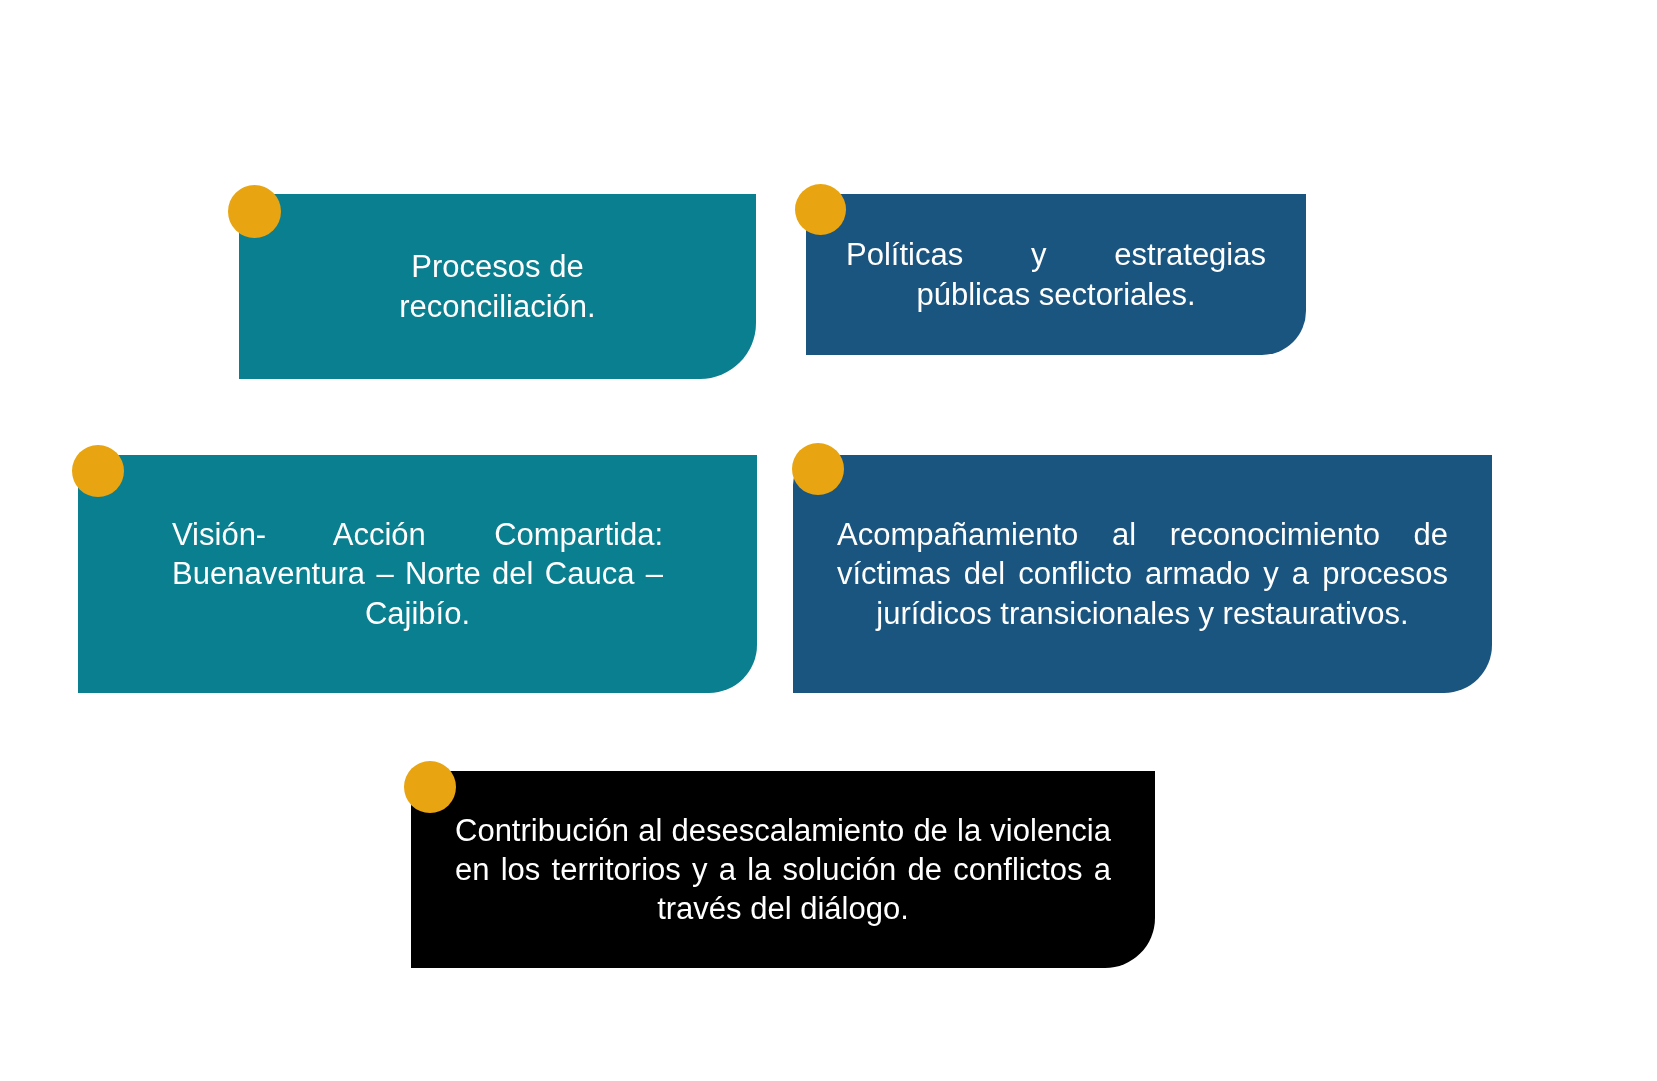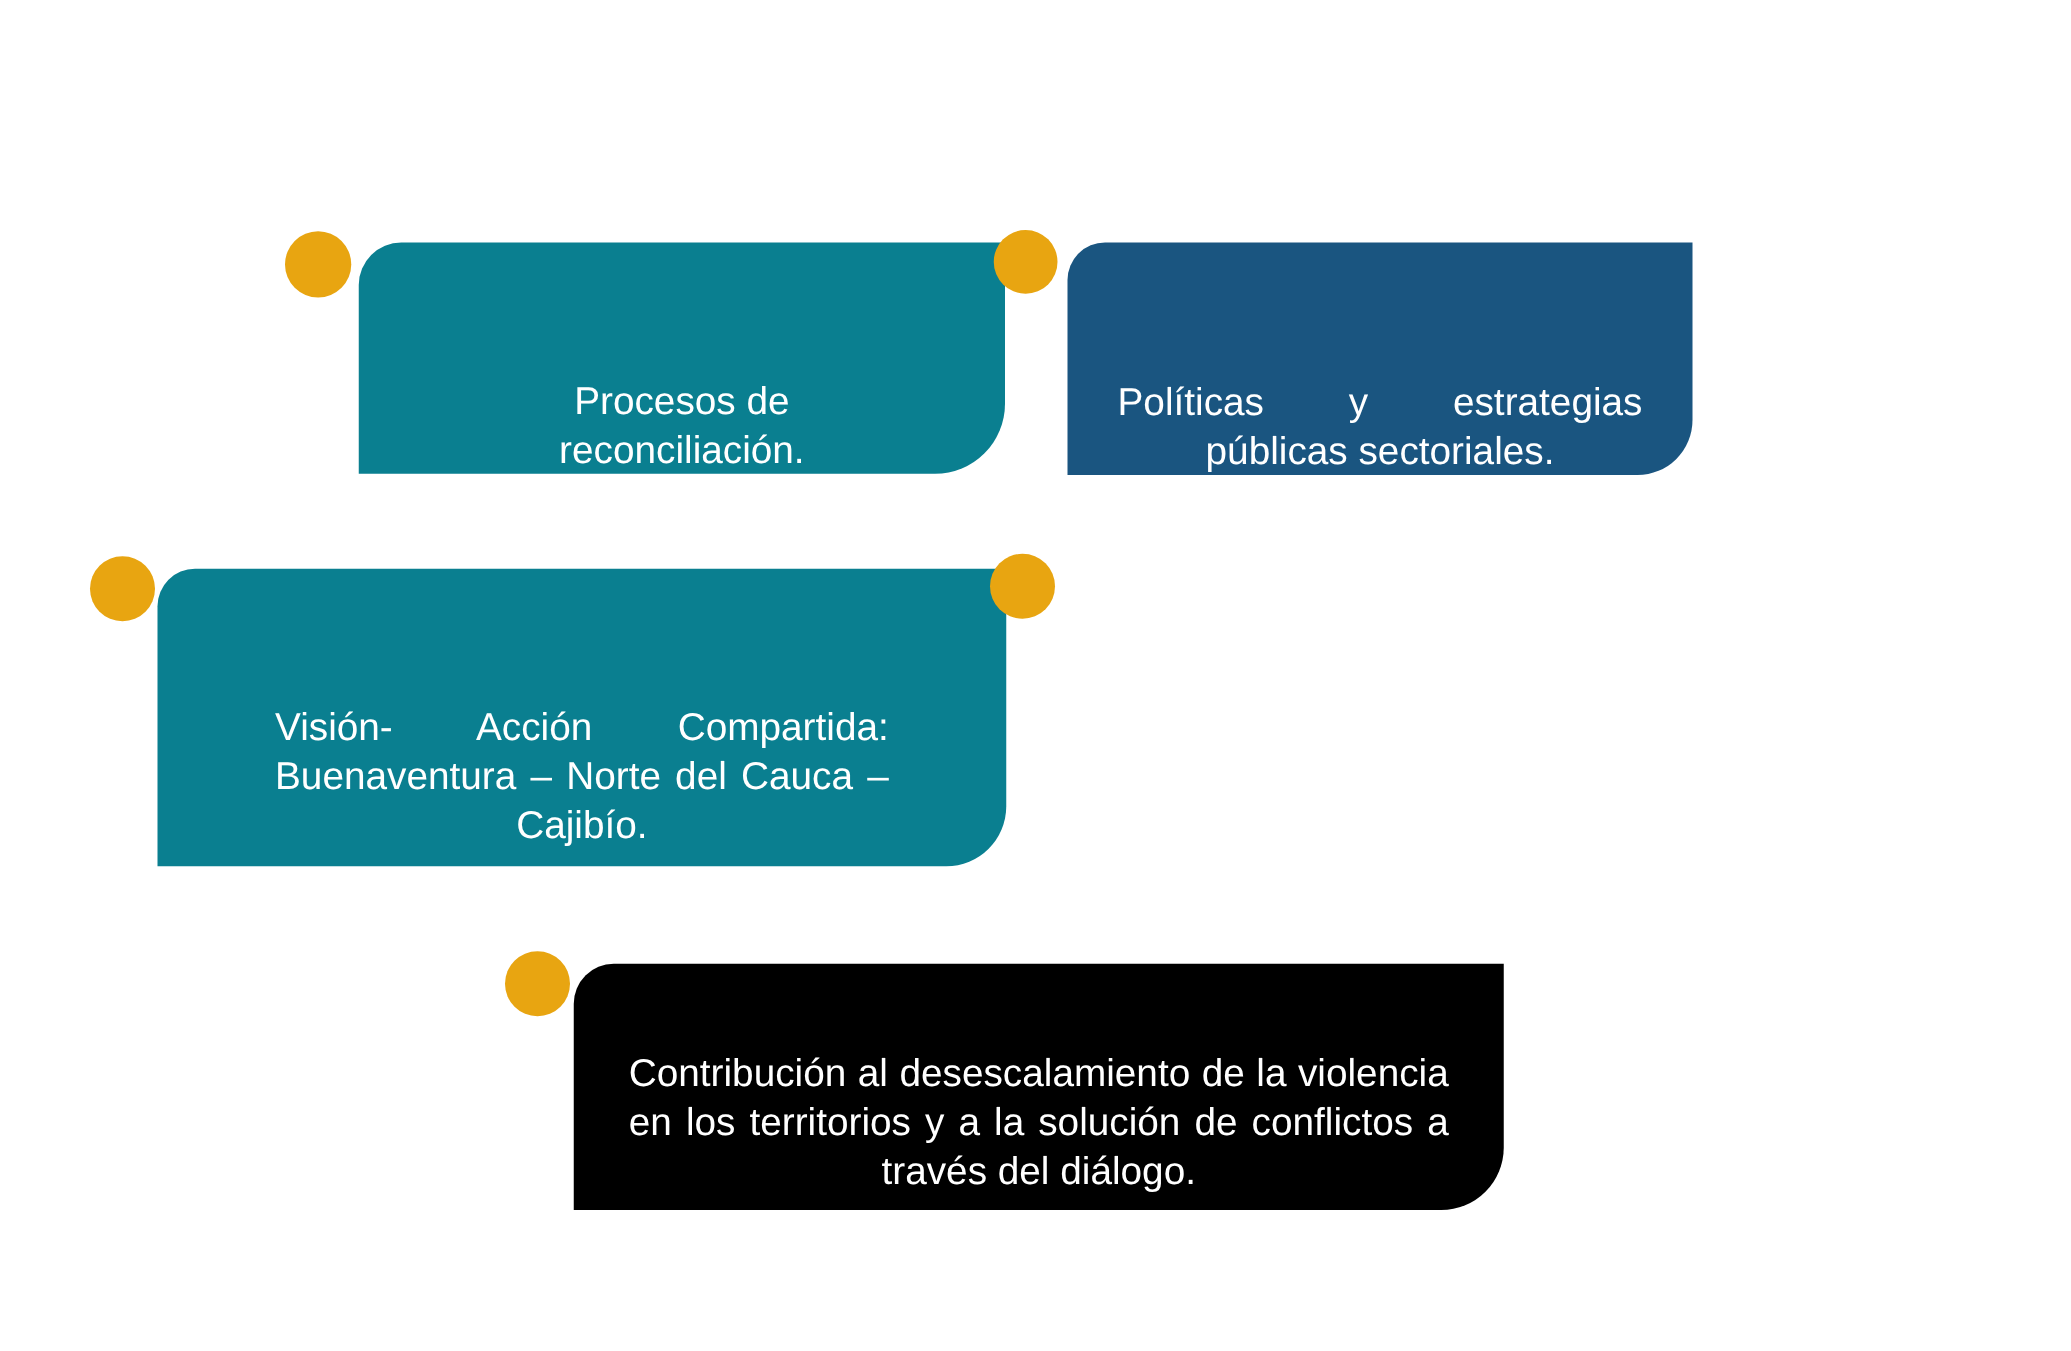--- a/index.html
+++ b/index.html
@@ -33,23 +33,22 @@
     letter-spacing: 0.3px;
     color: #2b2460;
     font-family: "Liberation Sans", sans-serif;
   }
 
   .card {
     position: absolute;
     box-sizing: border-box;
     color: #ffffff;
     display: flex;
-    align-items: flex-end;
+    align-items: center;
     justify-content: center;
-    margin-left: 48px;
   }
 
   .card-body {
     width: 100%;
     font-size: 31px;
     line-height: 1.26;
     color: #ffffff;
     text-align: justify;
     text-align-last: center;
     font-family: "Liberation Sans", sans-serif;
@@ -74,21 +73,21 @@
     border-radius: 34px 0 56px 0;
     padding: 0 44px;
   }
   .dot-1 { left: 228px; top: 185px; width: 53px; height: 53px; }
 
   
   .card-2 {
     left: 806px;
     top: 194px;
     width: 500px;
-    height: 186px;
+    height: 161px;
     background: #1a5580;
     border-radius: 30px 0 44px 0;
     padding: 0 40px;
   }
   .dot-2 { left: 795px; top: 184px; width: 51px; height: 51px; }
 
   
   .card-3 {
     left: 78px;
     top: 455px;
@@ -140,19 +139,22 @@
   <div class="card card-2">
     <div class="card-body">Políticas y estrategias públicas sectoriales.</div>
   </div>
 
   <div class="dot dot-3"></div>
   <div class="card card-3">
     <div class="card-body">Visión- Acción Compartida: Buenaventura – Norte del Cauca – Cajibío.</div>
   </div>
 
   <div class="dot dot-4"></div>
+  <div class="card card-4">
+    <div class="card-body">Acompañamiento al reconocimiento de víctimas del conflicto armado y a procesos jurídicos transicionales y restaurativos.</div>
+  </div>
 
   <div class="dot dot-5"></div>
   <div class="card card-5">
     <div class="card-body">Contribución al desescalamiento de la violencia en los territorios y a la solución de conflictos a través del diálogo.</div>
   </div>
 
 </div>
 
 </body></html>

